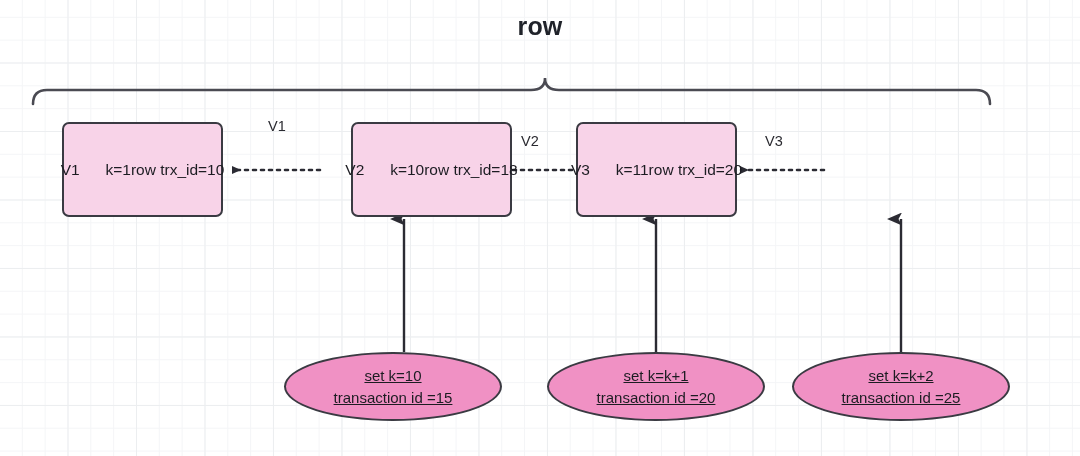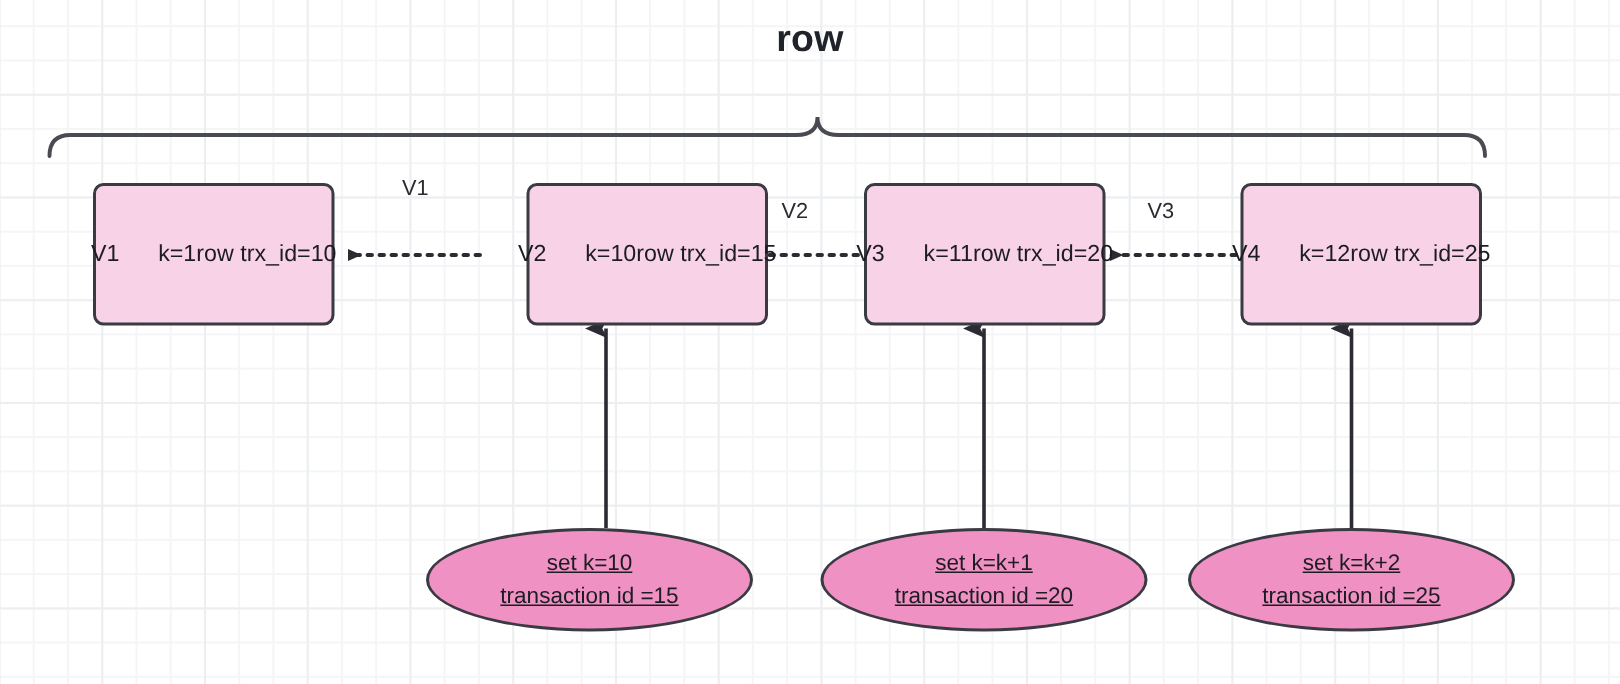--- a/index.html
+++ b/index.html
@@ -113,32 +113,28 @@
 
   <div class="title">row</div>
 
   <div class="vbox" style="left:62px; top:122px; width:161px; height:95px;">
     <span class="line1">V1      k=1</span>
     <span class="line2">row trx_id=10</span>
   </div>
 
   <div class="vbox" style="left:323px; top:122px; width:161px; height:95px;margin-left:28px;">
     <span class="line1">V2      k=10</span>
-    <span class="line2">row trx_id=15</span>
+    <span class="line2">row trx_id=18</span>
   </div>
 
   <div class="vbox" style="left:576px; top:122px; width:161px; height:95px;">
     <span class="line1">V3      k=11</span>
     <span class="line2">row trx_id=20</span>
   </div>
 
-  <div class="vbox" style="left:827px; top:122px; width:161px; height:95px;">
-    <span class="line1">V4      k=12</span>
-    <span class="line2">row trx_id=25</span>
-  </div>
 
   <div class="edge-label" style="left:268px; top:118px;">V1</div>
   <div class="edge-label" style="left:521px; top:133px;">V2</div>
   <div class="edge-label" style="left:765px; top:133px;">V3</div>
 
   <div class="ellipse" style="left:284px; top:352px; width:218px; height:69px;text-align:center;">
     <span class="l">set k=10</span>
     <span class="l">transaction id =15</span>
   </div>
 

